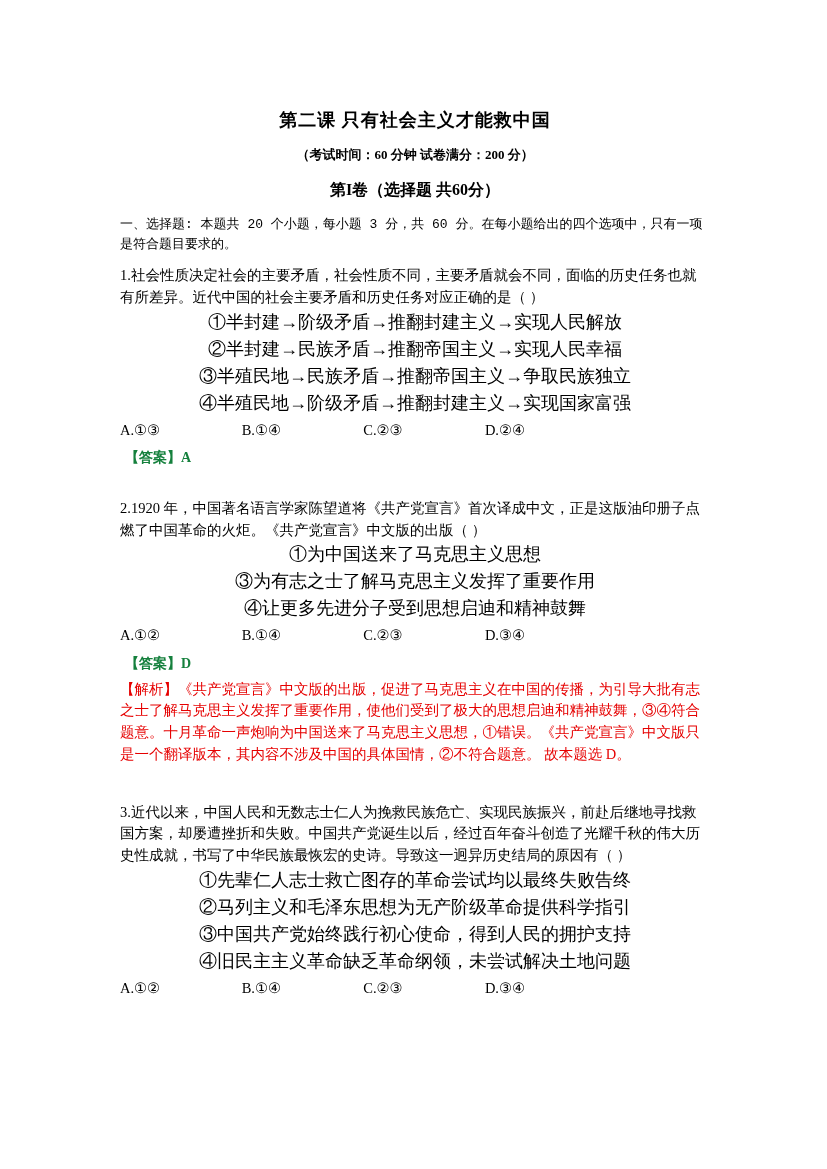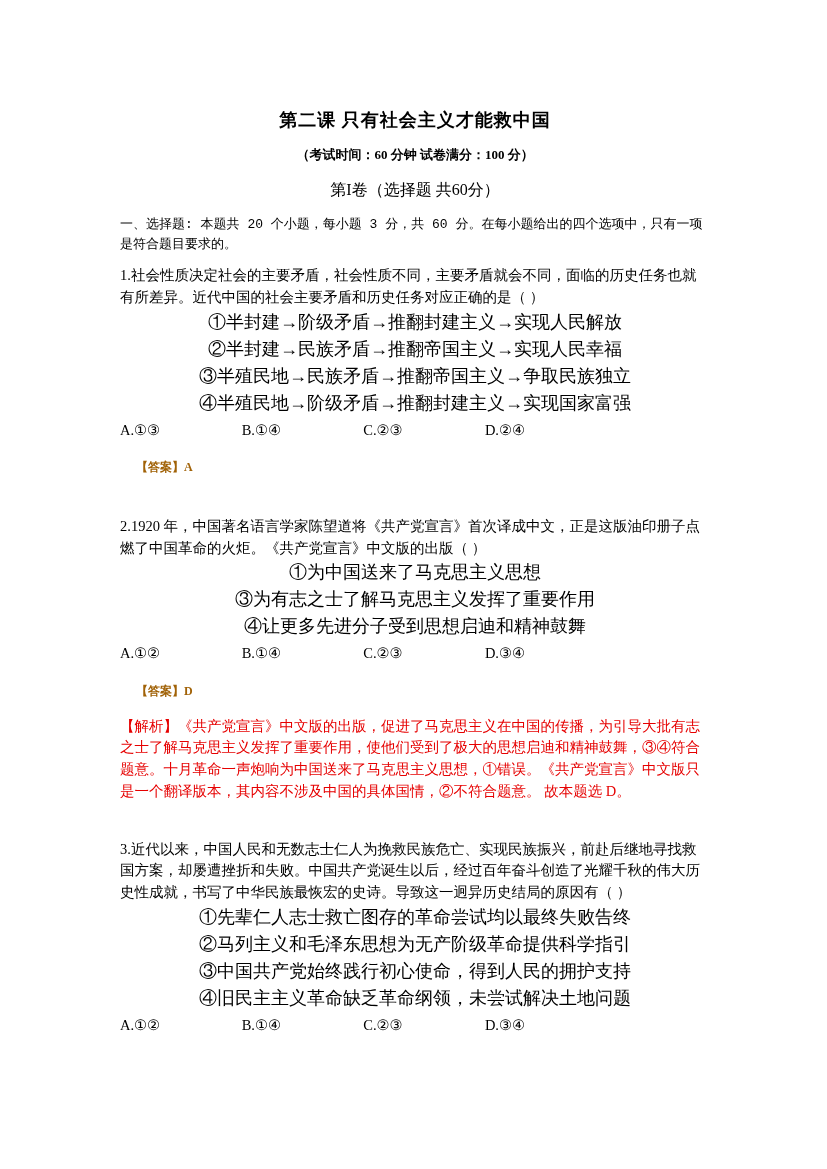--- a/index.html
+++ b/index.html
@@ -28,21 +28,21 @@
     letter-spacing: 1px;
   }
   .doc-subtitle {
     text-align: center;
     font-weight: bold;
     font-size: 13px;
     margin: 0 0 16px 0;
   }
   .section-header {
     text-align: center;
-    font-weight: normal;
+    font-weight: bold;
     font-size: 16px;
     margin: 16px 0 14px 0;
   }
   .intro {
     font-size: 13px;
     line-height: 1.55;
     margin: 0 0 10px 0;
     font-family: Liberation Mono, monospace;
   }
   .question {
@@ -62,43 +62,43 @@
   .q-choices {
     font-size: 14.5px;
     line-height: 1.6;
     margin: 2px 0 2px 0;
   }
   .q-choice {
     display: inline-block;
     width: 118px;
   }
   .answer {
-    font-size: 12px;
+    font-size: 14px;
     line-height: 1.5;
     font-weight: bold;
-    color: #a16207;
-    margin: 16px;
+    color: #15803d;
+    margin: 5px;
   }
   .explanation {
     font-size: 14.5px;
     line-height: 1.5;
     color: #e60000;
     margin: 0 0 12px 0;
   }
   .spacer {
     height: 14px;
   }
 </style>
 </head>
 <body>
 
 <div class="page">
 
   <h1 class="doc-title">第二课  只有社会主义才能救中国</h1>
-  <p class="doc-subtitle">（考试时间：60 分钟   试卷满分：100 分）</p>
+  <p class="doc-subtitle">（考试时间：60 分钟   试卷满分：200 分）</p>
   <h2 class="section-header">第I卷（选择题 共60分）</h2>
   <p class="intro">一、选择题: 本题共 20 个小题，每小题 3 分，共 60 分。在每小题给出的四个选项中，只有一项是符合题目要求的。</p>
 
   <div class="question">
     <p class="q-stem">1.社会性质决定社会的主要矛盾，社会性质不同，主要矛盾就会不同，面临的历史任务也就有所差异。近代中国的社会主要矛盾和历史任务对应正确的是（      ）</p>
     <p class="q-option">①半封建→阶级矛盾→推翻封建主义→实现人民解放</p>
     <p class="q-option">②半封建→民族矛盾→推翻帝国主义→实现人民幸福</p>
     <p class="q-option">③半殖民地→民族矛盾→推翻帝国主义→争取民族独立</p>
     <p class="q-option">④半殖民地→阶级矛盾→推翻封建主义→实现国家富强</p>
     <p class="q-choices">

